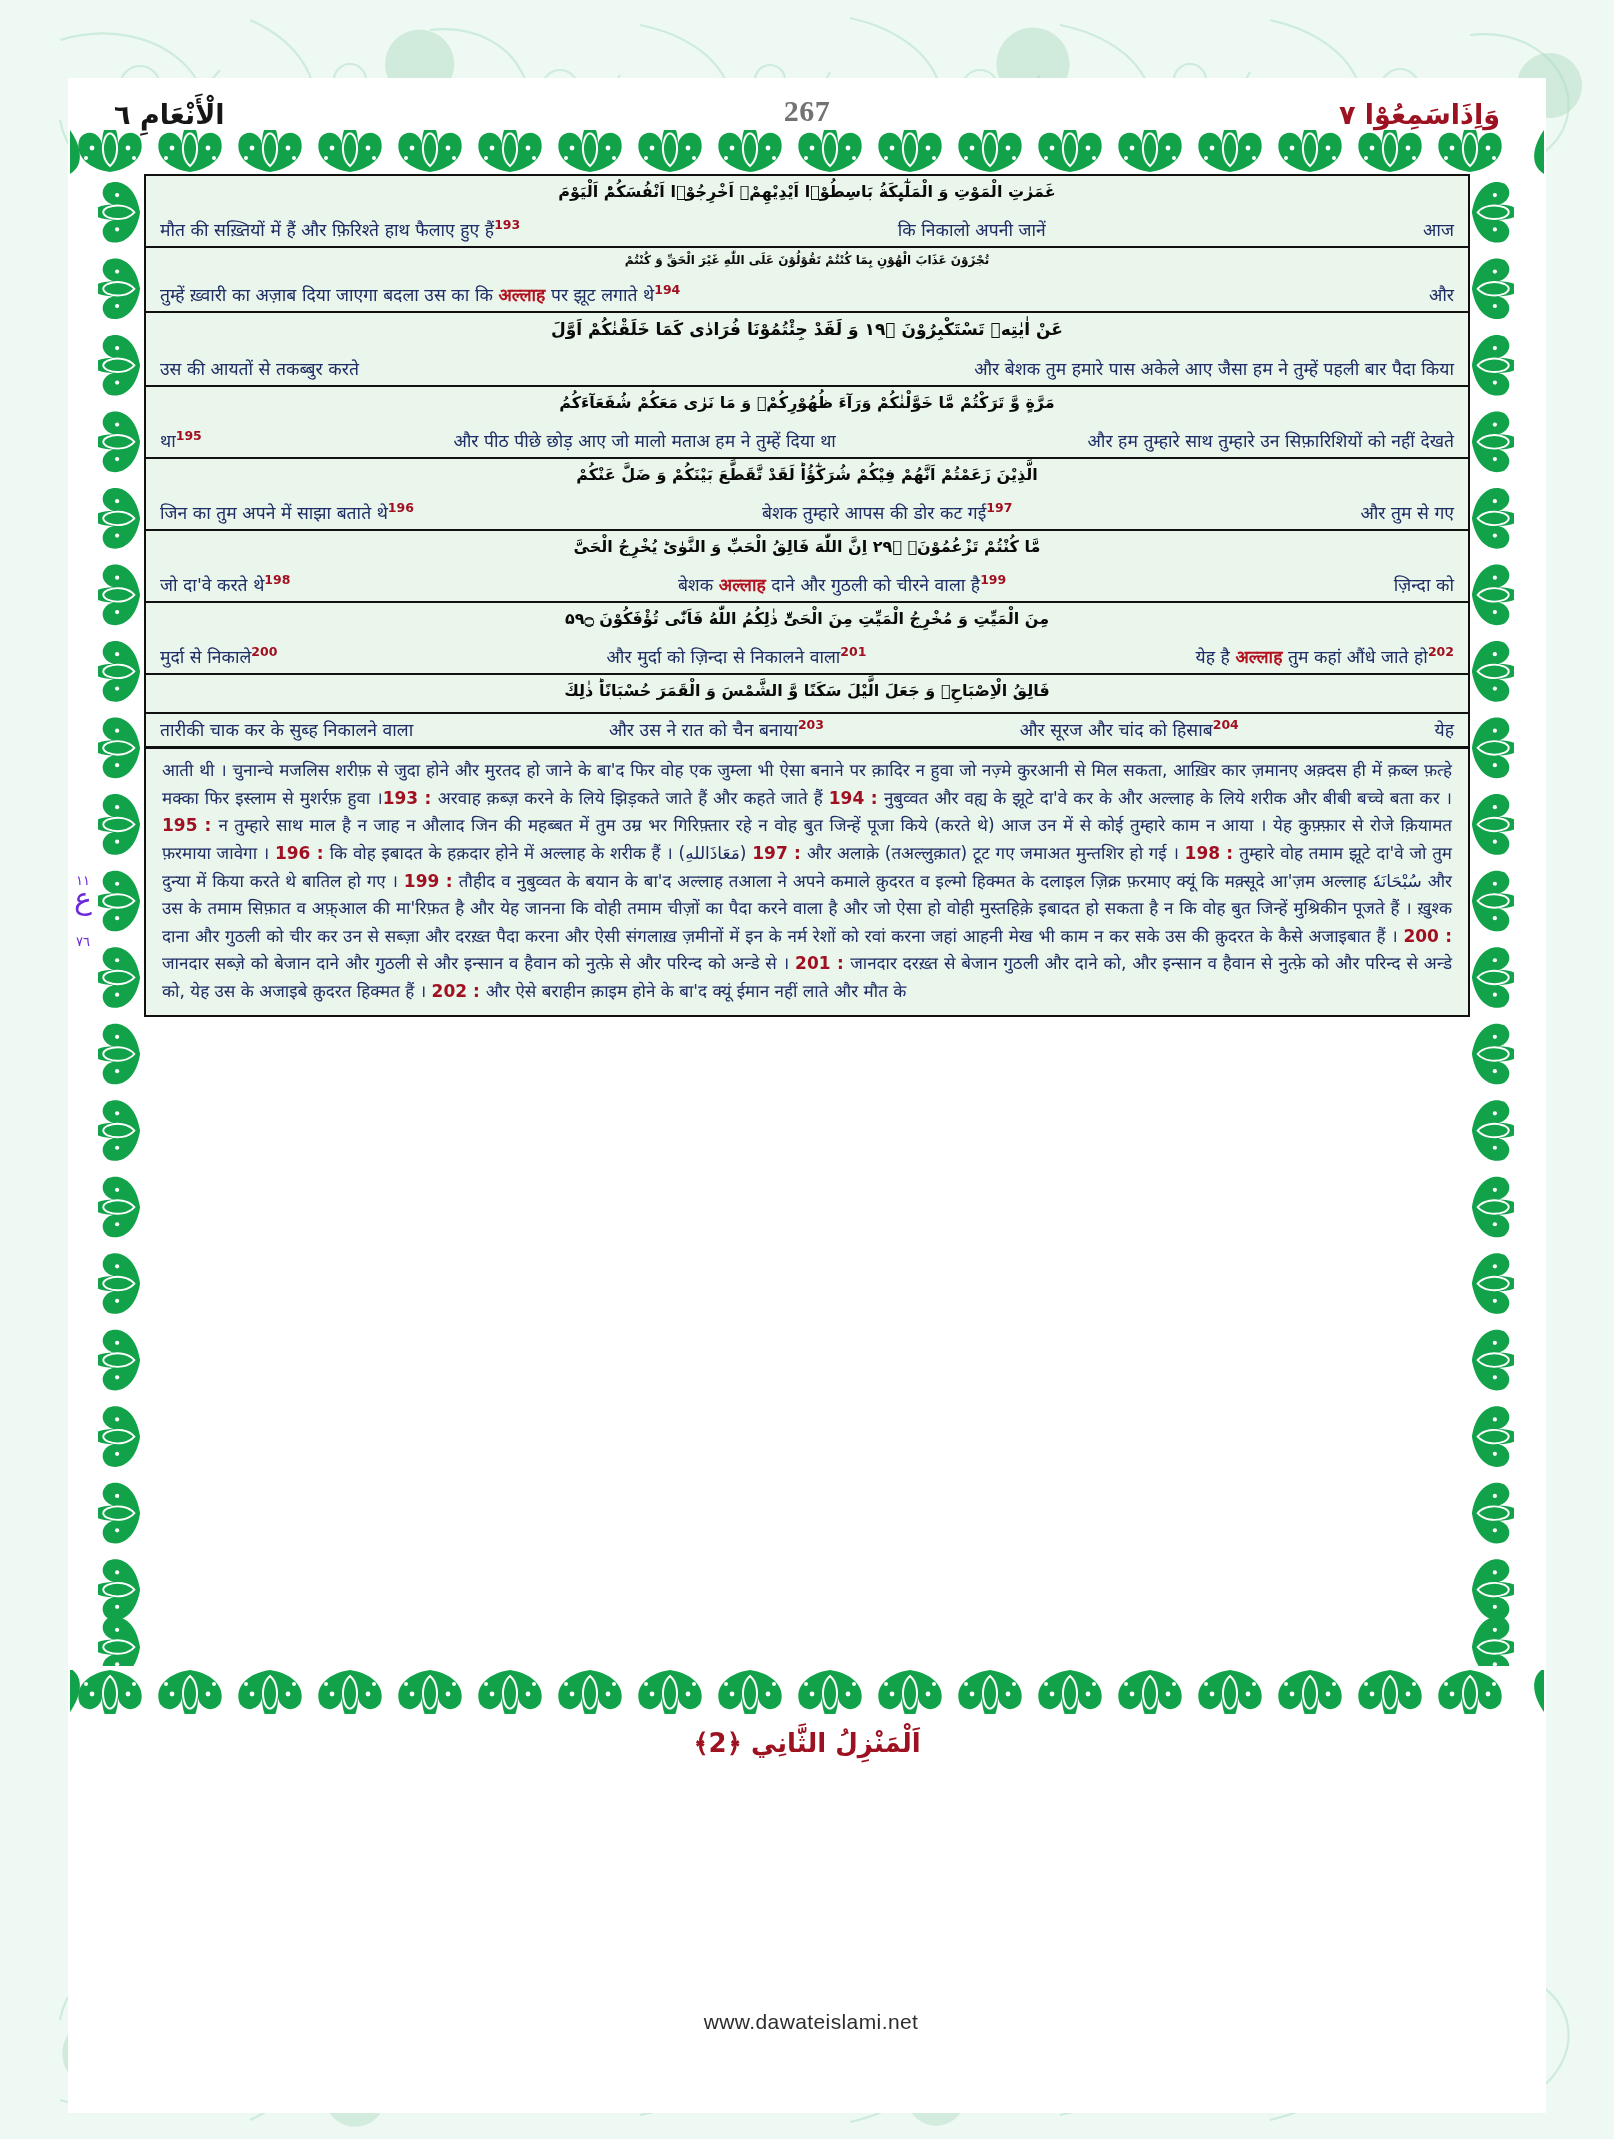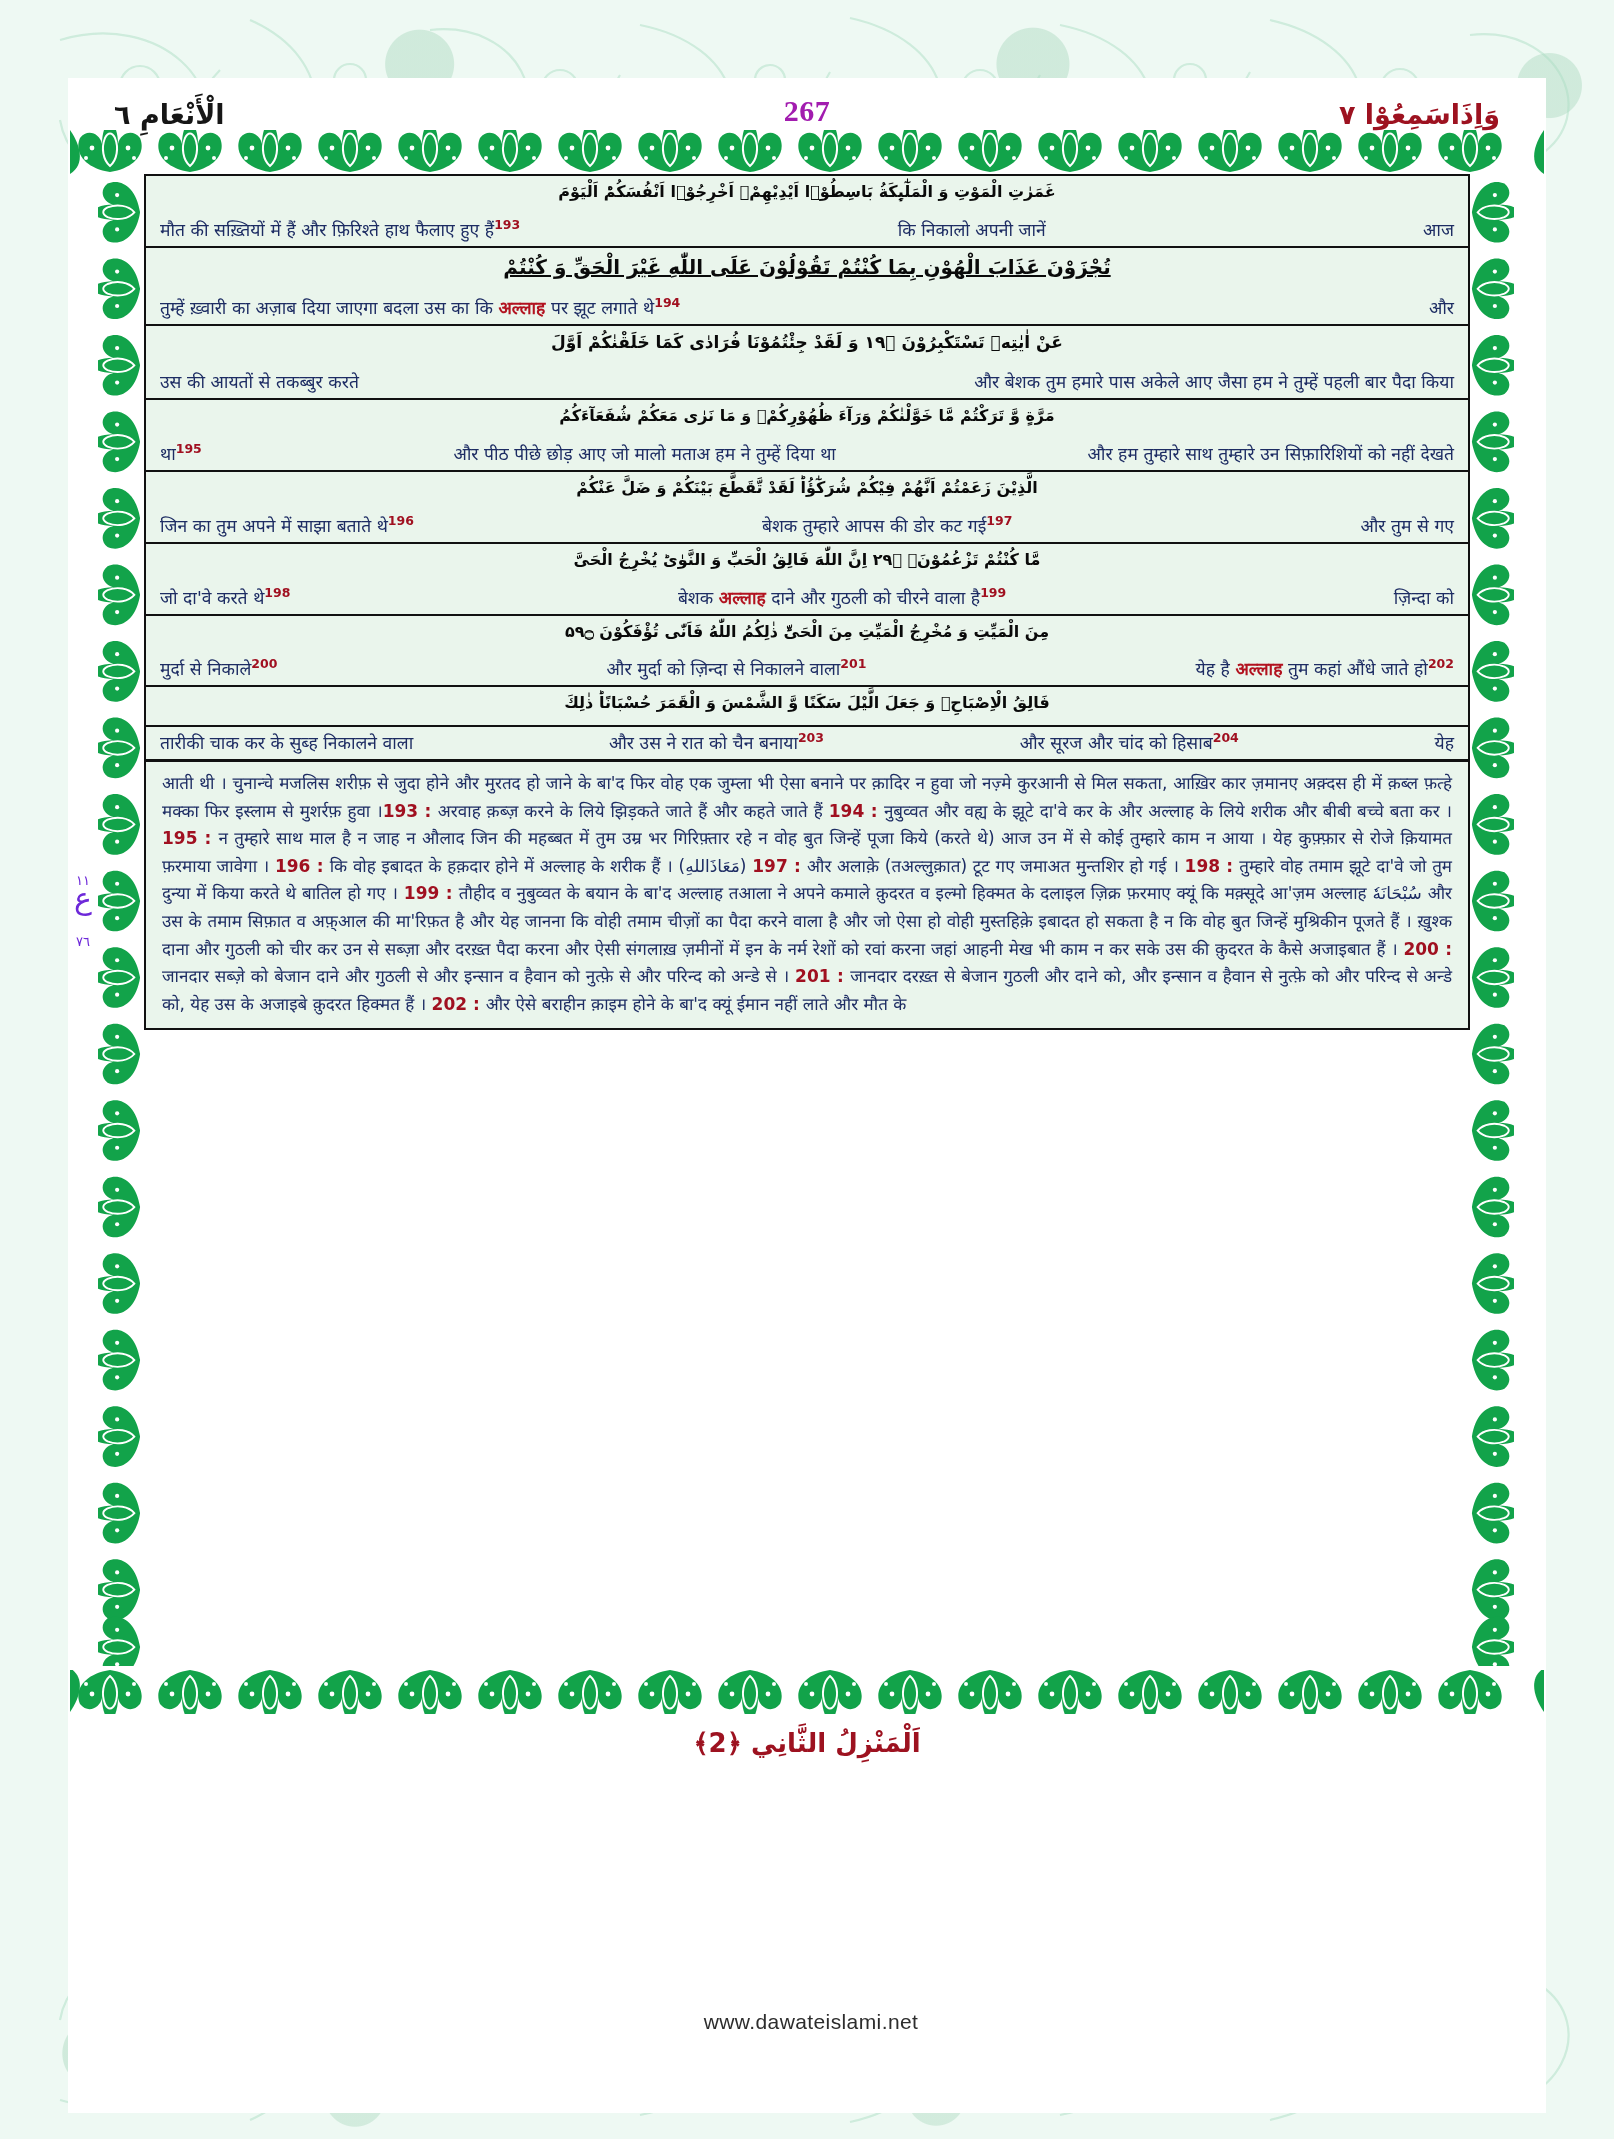--- a/index.html
+++ b/index.html
@@ -49,21 +49,21 @@
     display:flex;align-items:flex-end;justify-content:space-between;
     padding:0 46px 2px 46px;box-sizing:border-box;
   }
   .hdr-ar{
     font-family:"DejaVu Sans", sans-serif;
     font-size:27px;line-height:1;direction:rtl;white-space:nowrap;
   }
   #surah-name{color:#161616;font-weight:bold;}
   #para-name{color:#9d1220;font-weight:bold;margin-left:48px;}
   #page-number{
-    color:#a21caf;font-family:"Liberation Serif", serif;
+    color:#737373;font-family:"Liberation Serif", serif;
     font-weight:bold;font-size:30px;letter-spacing:.5px;
     position:absolute;left:0;right:0;text-align:center;bottom:2px;
   }
 
   
   .orn-row{height:44px;width:100%;display:block;}
   .orn-side{width:44px;display:block;}
 
   
   #frame{
@@ -297,21 +297,21 @@
       <div id="content">
           <div class="ayah-block">
             <div class="arabic-line" style="font-size: 16px;">غَمَرٰتِ الْمَوْتِ وَ الْمَلٰٓىِٕكَةُ بَاسِطُوْۤا اَیْدِیْهِمْۚ اَخْرِجُوْۤا اَنْفُسَكُمْؕ اَلْیَوْمَ</div>
           </div>
           <div class="trans-line">
             <span class="seg"><span>मौत की सख़्तियों में हैं और फ़िरिश्ते हाथ फैलाए हुए हैं</span><sup class="ref">193</sup></span>
             <span class="seg"><span>कि निकालो अपनी जानें</span></span>
             <span class="seg"><span>आज</span></span>
           </div>
           <div class="ayah-block">
-            <div class="arabic-line" style="font-size: 20px; text-decoration: underline;">تُجْزَوْنَ عَذَابَ الْهُوْنِ بِمَا كُنْتُمْ تَقُوْلُوْنَ عَلَى اللّٰهِ غَیْرَ الْحَقِّ وَ كُنْتُمْ</div>
+            <div class="arabic-line" style="font-size: 12px;">تُجْزَوْنَ عَذَابَ الْهُوْنِ بِمَا كُنْتُمْ تَقُوْلُوْنَ عَلَى اللّٰهِ غَیْرَ الْحَقِّ وَ كُنْتُمْ</div>
           </div>
           <div class="trans-line">
             <span class="seg"><span>तुम्हें ख़्वारी का अज़ाब दिया जाएगा बदला उस का कि </span><span class="allah">अल्लाह</span><span> पर झूट लगाते थे</span><sup class="ref">194</sup></span>
             <span class="seg"><span>और</span></span>
           </div>
           <div class="ayah-block">
             <div class="arabic-line" style="font-size: 17px;">عَنْ اٰیٰتِهٖ تَسْتَكْبِرُوْنَ ۝۹۱ وَ لَقَدْ جِئْتُمُوْنَا فُرَادٰى كَمَا خَلَقْنٰكُمْ اَوَّلَ</div>
           </div>
           <div class="trans-line">
             <span class="seg"><span>उस की आयतों से तकब्बुर करते</span></span>

